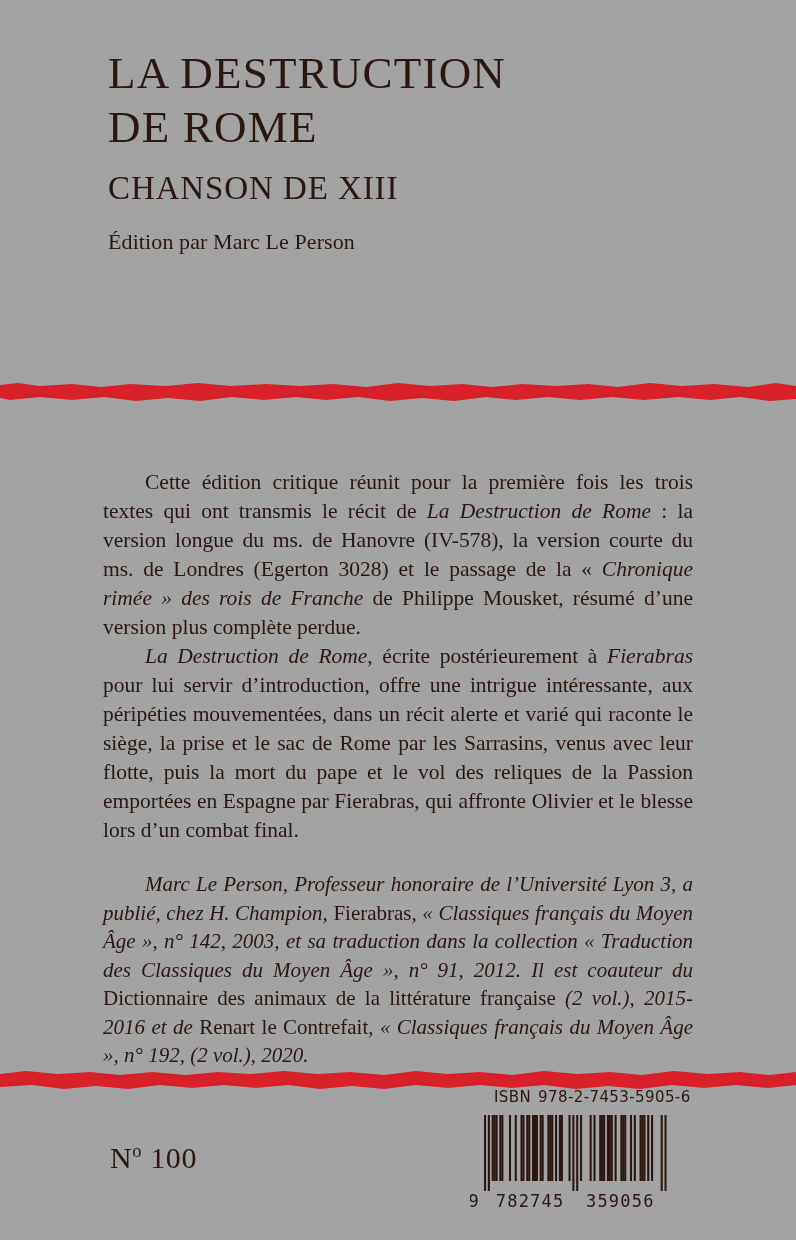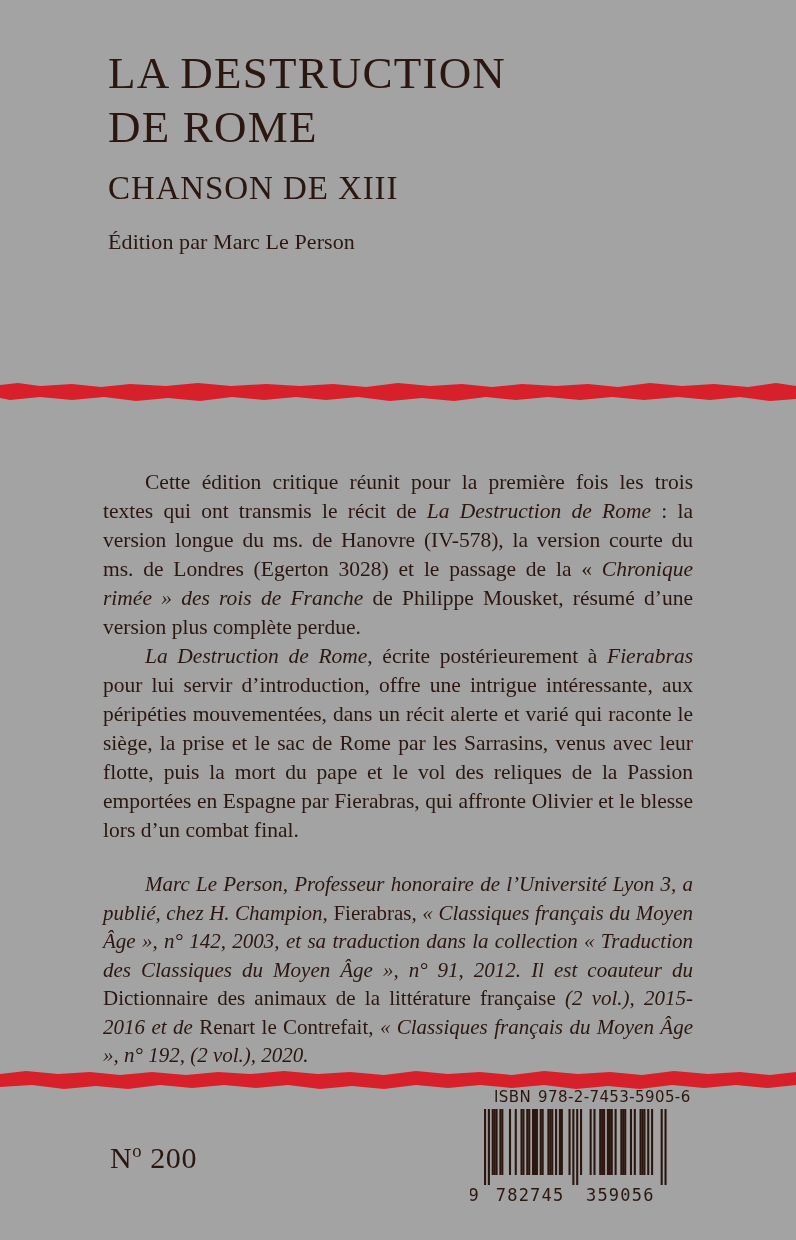--- a/index.html
+++ b/index.html
@@ -107,21 +107,21 @@
     position: absolute;
     left: 470px;
     top: 1088px;
     width: 230px;
   }
   .isbn-line {
     font-family: "DejaVu Sans", "Liberation Sans", sans-serif;
     font-size: 15px;
     letter-spacing: 0.4px;
     margin-left: 24px;
-    margin-bottom: 3px;
+    margin-bottom: 9px;
     white-space: nowrap;
   }
   .isbn-line .isbn-label { margin-right: 7px; }
   .barcode-svg { display: block; }
 </style>
 </head>
 <body>
 
 <div id="cover" style="background: #a3a3a3; color: rgb(43, 23, 16);">
 
@@ -149,21 +149,21 @@
 
     <p class="para-bio"><span>Marc Le Person, Professeur honoraire de l’Université Lyon 3, a publié, chez H. Champion, </span><span class="rom">Fierabras</span><span>, « Classiques français du Moyen Âge », n° 142, 2003, et sa traduction dans la collection « Traduction des Classiques du Moyen Âge », n° 91, 2012. Il est coauteur du </span><span class="rom">Dictionnaire des animaux de la littérature française</span><span> (2 vol.), 2015-2016 et de </span><span class="rom">Renart le Contrefait</span><span>, « Classiques français du Moyen Âge », n° 192, (2 vol.), 2020.</span></p>
   </div>
 
   <div class="red-rule" id="rule-bottom">
     <svg viewBox="0 0 796 26" preserveAspectRatio="none" aria-hidden="true">
       <path class="rule-path" d="M0,8 L26,5 L58,8 L90,6 L120,9 L152,6 L186,9 L218,6 L250,8 L284,5 L318,8 L350,6 L384,9 L416,5 L448,8 L480,6 L512,9 L544,5 L578,8 L610,6 L642,9 L674,5 L708,8 L740,6 L770,9 L796,6 L796,19 L768,22 L736,19 L704,22 L672,19 L640,23 L608,20 L576,23 L544,19 L512,22 L480,19 L448,22 L416,19 L384,23 L352,20 L320,23 L288,19 L256,22 L224,19 L192,22 L160,19 L128,23 L96,20 L64,23 L32,19 L0,21 Z" fill="#d8202b"></path>
     </svg>
   </div>
 
-  <div class="series-number"><span>N</span><span class="ord">o</span><span> 200</span></div>
+  <div class="series-number"><span>N</span><span class="ord">o</span><span> 100</span></div>
 
   <div class="barcode-wrap">
     <div class="isbn-line"><span class="isbn-label">ISBN</span><span>978-2-7453-5905-6</span></div>
     <svg class="barcode-svg" id="barcode" width="230" height="98" viewBox="0 0 230 98" aria-hidden="true">
         <rect x="14.00" y="0" width="2.10" height="76" fill="#2b1710"></rect>
         <rect x="17.84" y="0" width="2.10" height="76" fill="#2b1710"></rect>
         <rect x="21.68" y="0" width="2.10" height="66" fill="#2b1710"></rect>
         <rect x="23.60" y="0" width="2.10" height="66" fill="#2b1710"></rect>
         <rect x="25.52" y="0" width="2.10" height="66" fill="#2b1710"></rect>
         <rect x="29.36" y="0" width="2.10" height="66" fill="#2b1710"></rect>

